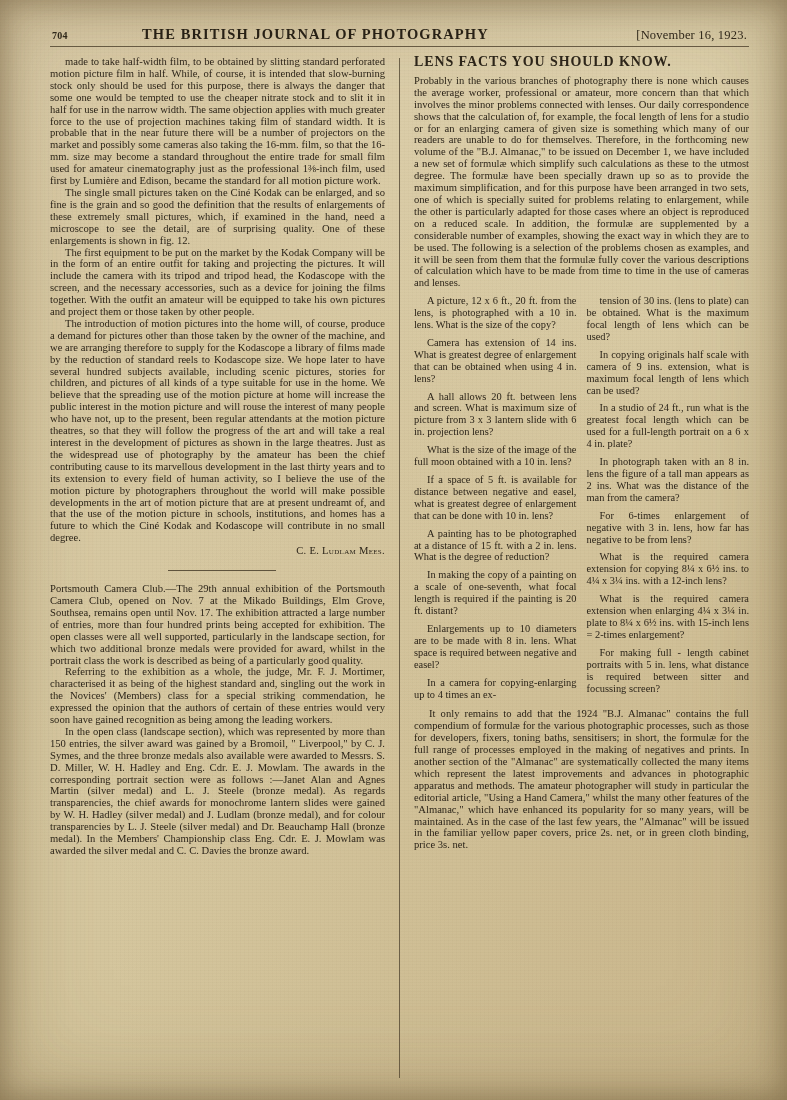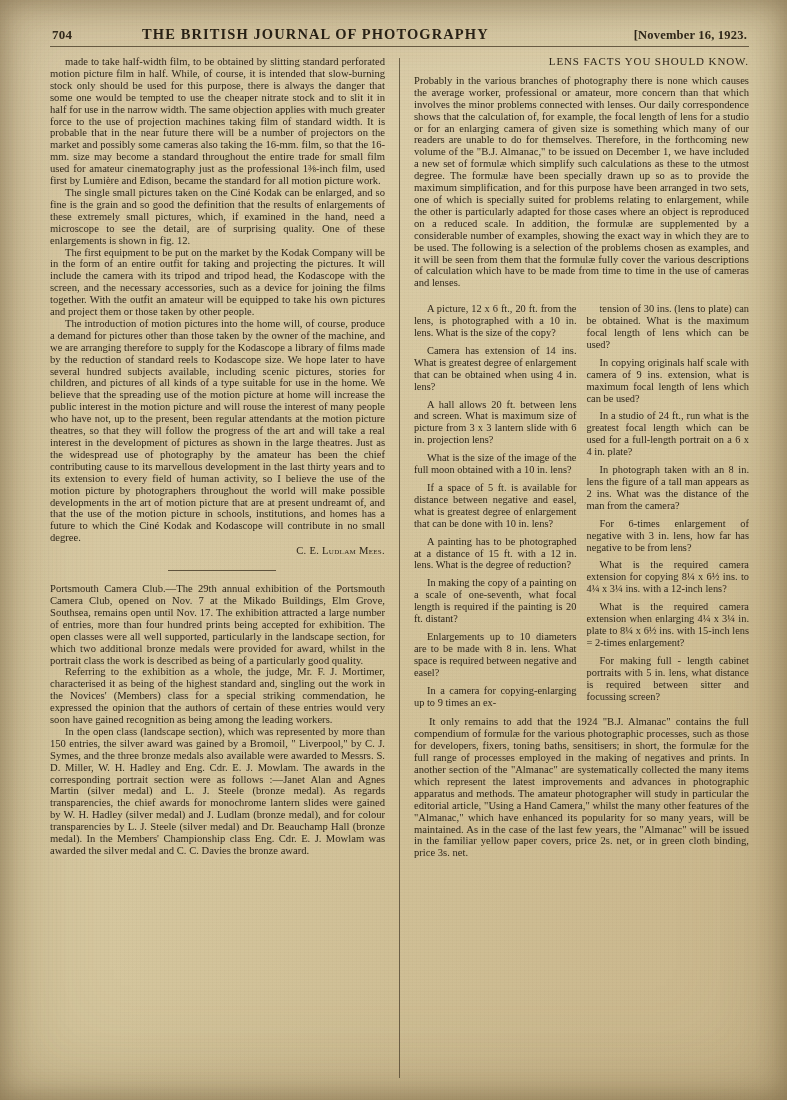--- a/index.html
+++ b/index.html
@@ -44,38 +44,38 @@
     left: 52px;
     right: 40px;
     display: flex;
     align-items: baseline;
     justify-content: space-between;
     font-size: 12.5px;
     letter-spacing: .2px;
   }
   .folio {
     font-family: "Liberation Serif", serif;
-    font-size: 13px;
+    font-size: 10px;
     font-weight: 700;
     color: #2a2318;
     width: 90px;
   }
   .journal-title {
     flex: 1;
     text-align: left;
     font-size: 14.5px;
     font-weight: 700;
     letter-spacing: 1.1px;
     color: #231d14;
   }
   .issue-date {
     width: 175px;
     text-align: right;
     font-size: 12.5px;
-    font-weight: 700;
+    font-weight: 400;
     color: #2a2318;
   }
   .rule-top {
     position: absolute;
     top: 46px;
     left: 50px;
     right: 38px;
     height: 1px;
     background: #4a3f2c;
     opacity: .8;
@@ -108,23 +108,23 @@
   }
   .col-right { padding-left: 4px; }
 
   p {
     margin: 0;
     text-indent: 15px;
   }
   p.noindent { text-indent: 0; }
 
   .sechead {
-    text-align: right;
-    font-size: 11px;
-    font-weight: 400;
+    text-align: left;
+    font-size: 14px;
+    font-weight: 700;
     letter-spacing: .9px;
     margin: 0 0 7px 0;
     text-indent: 0;
   }
 
   .signoff {
     text-align: right;
     font-variant: small-caps;
     font-size: 10.6px;
     margin-top: 1px;
@@ -136,21 +136,21 @@
     width: 108px;
     height: 1px;
     background: #4a3f2c;
     opacity: .85;
     margin: 13px auto 12px 118px;
   }
 
   .subcols {
     display: flex;
     gap: 10px;
-    margin-top: 14px;
+    margin-top: 6px;
   }
   .subcol {
     width: 50%;
     font-size: 10.4px;
     line-height: 11.9px;
     text-align: justify;
   }
   .subcol p { text-indent: 13px; margin: 0 0 6px 0; }
   .subcol p:last-child { margin-bottom: 0; }
 
@@ -191,24 +191,24 @@
       <p class="sechead">LENS FACTS YOU SHOULD KNOW.</p>
       <p class="noindent">Probably in the various branches of photography there is none which causes the average worker, professional or amateur, more concern than that which involves the minor problems connected with lenses.  Our daily correspondence shows that the calculation of, for example, the focal length of lens for a studio or for an enlarging camera of given size is something which many of our readers are unable to do for themselves.  Therefore, in the forthcoming new volume of the "B.J. Almanac," to be issued on December 1, we have included a new set of formulæ which simplify such calculations as these to the utmost degree.  The formulæ have been specially drawn up so as to provide the maximum simplification, and for this purpose have been arranged in two sets, one of which is specially suited for problems relating to enlargement, while the other is particularly adapted for those cases where an object is reproduced on a reduced scale.  In addition, the formulæ are supplemented by a considerable number of examples, showing the exact way in which they are to be used.  The following is a selection of the problems chosen as examples, and it will be seen from them that the formulæ fully cover the various descriptions of calculation which have to be made from time to time in the use of cameras and lenses.</p>
 
       <div class="subcols">
         <div class="subcol">
           <p>A picture, 12 x 6 ft., 20 ft. from the lens, is photographed with a 10 in. lens.  What is the size of the copy?</p>
           <p>Camera has extension of 14 ins.  What is greatest degree of enlargement that can be obtained when using 4 in. lens?</p>
           <p>A hall allows 20 ft. between lens and screen.  What is maximum size of picture from 3 x 3 lantern slide with 6 in. projection lens?</p>
           <p>What is the size of the image of the full moon obtained with a 10 in. lens?</p>
           <p>If a space of 5 ft. is available for distance between negative and easel, what is greatest degree of enlargement that can be done with 10 in. lens?</p>
-          <p>A painting has to be photographed at a distance of 15 ft. with a 12 in. lens.  What is the degree of reduction?</p>
+          <p>A painting has to be photographed at a distance of 15 ft. with a 2 in. lens.  What is the degree of reduction?</p>
           <p>In making the copy of a painting on a scale of one-seventh, what focal length is required if the painting is 20 ft. distant?</p>
           <p>Enlargements up to 10 diameters are to be made with 8 in. lens.  What space is required between negative and easel?</p>
-          <p>In a camera for copying-enlarging up to 9 times an ex-</p>
+          <p>In a camera for copying-enlarging up to 4 times an ex-</p>
         </div>
         <div class="subcol">
           <p>tension of 30 ins. (lens to plate) can be obtained.  What is the maximum focal length of lens which can be used?</p>
           <p>In copying originals half scale with camera of 9 ins. extension, what is maximum focal length of lens which can be used?</p>
           <p>In a studio of 24 ft., run what is the greatest focal length which can be used for a full-length portrait on a 6 x 4 in. plate?</p>
           <p>In photograph taken with an 8 in. lens the figure of a tall man appears as 2 ins.  What was the distance of the man from the camera?</p>
           <p>For 6-times enlargement of negative with 3 in. lens, how far has negative to be from lens?</p>
           <p>What is the required camera extension for copying 8¼ x 6½ ins. to 4¼ x 3¼ ins. with a 12-inch lens?</p>
           <p>What is the required camera extension when enlarging 4¼ x 3¼ in. plate to 8¼ x 6½ ins. with 15-inch lens = 2-times enlargement?</p>
           <p>For making full - length cabinet portraits with 5 in. lens, what distance is required between sitter and focussing screen?</p>

